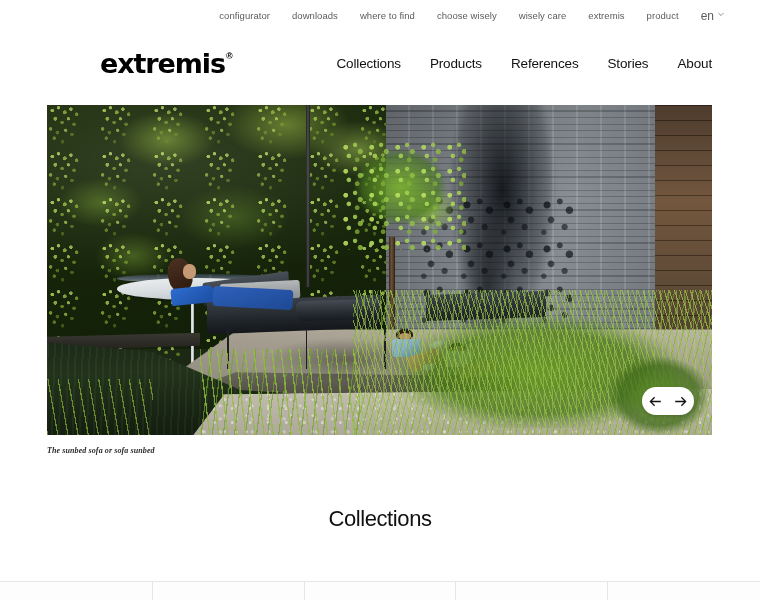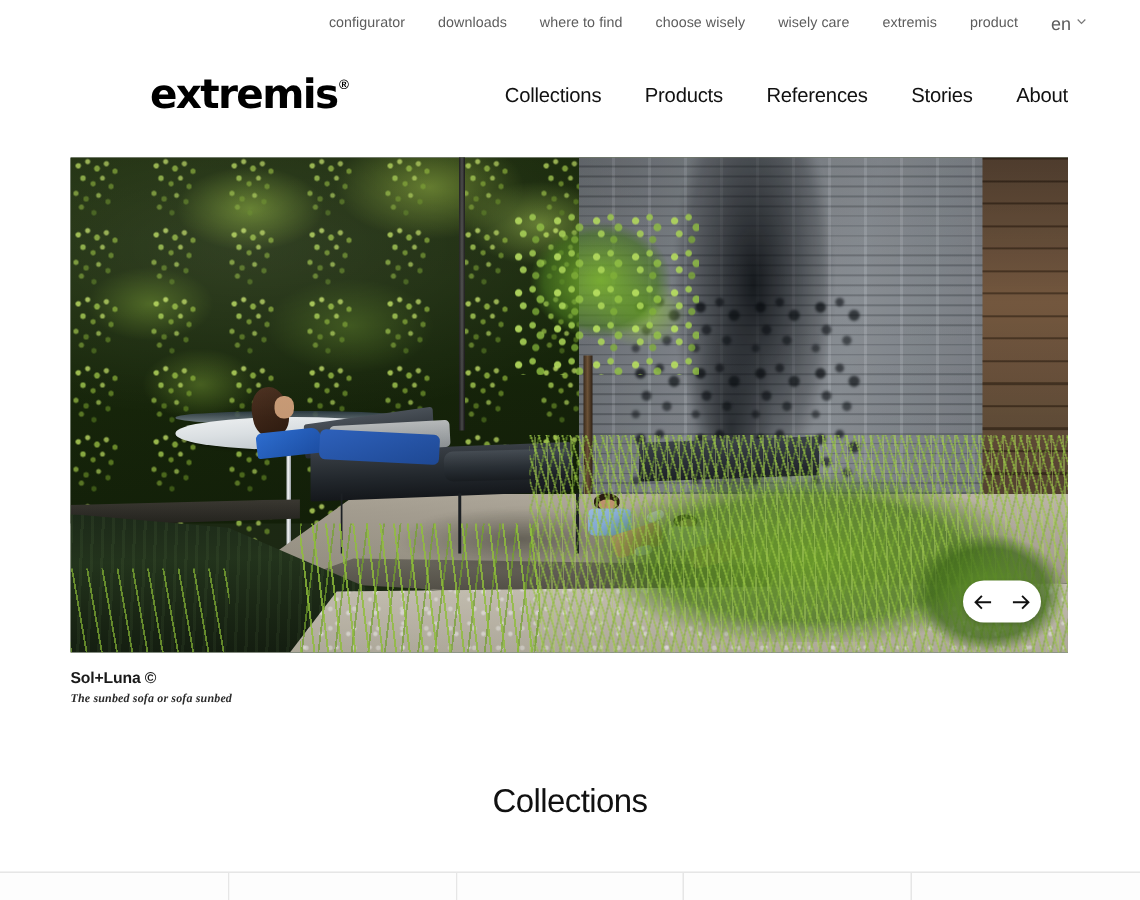--- a/index.html
+++ b/index.html
@@ -849,21 +849,20 @@
             <svg viewBox="0 0 14 12" width="12" height="11" aria-hidden="true">
               <path d="M1 6 H12 M8 1.6 L12.4 6 L8 10.4" fill="none" stroke="#111" stroke-width="1.5" stroke-linecap="square"></path>
             </svg>
           </span>
         </button>
       </div>
     </div>
   </div>
 
   <div class="caption">
-    <div class="caption-title">Sol+Luna ©</div>
     <div class="caption-sub">The sunbed sofa or sofa sunbed</div>
   </div>
 
   <div class="collections-section">
     <h2 class="collections-title">Collections</h2>
   </div>
 
   <div class="collection-grid">
     <div class="grid-cell"></div>
     <div class="grid-cell"></div>

